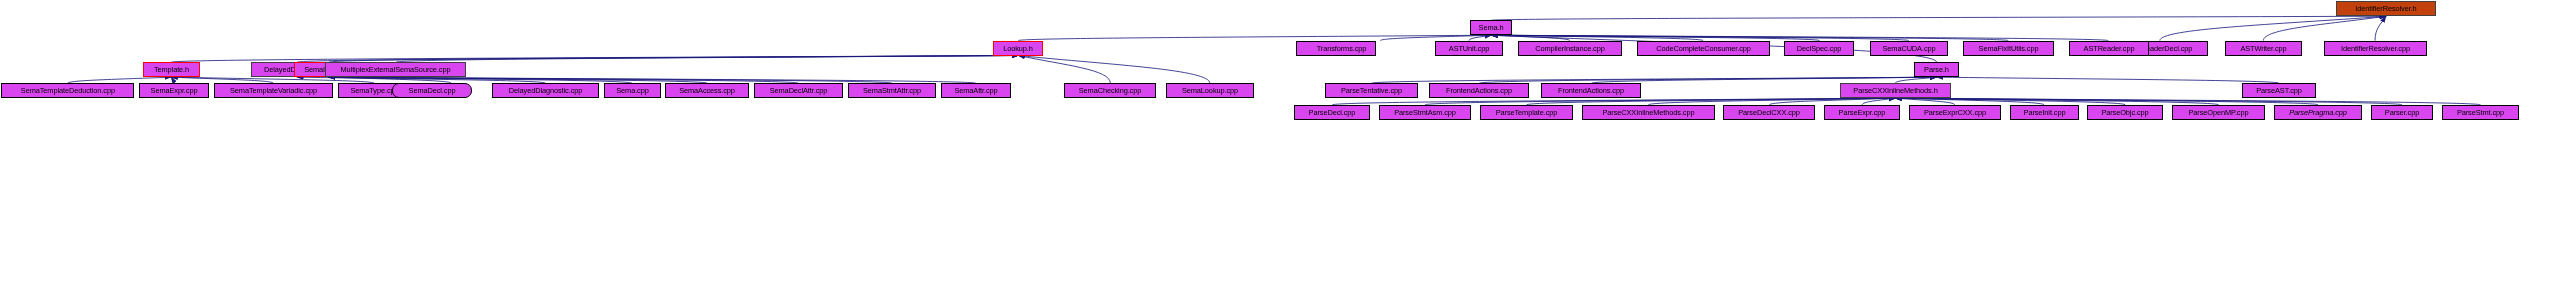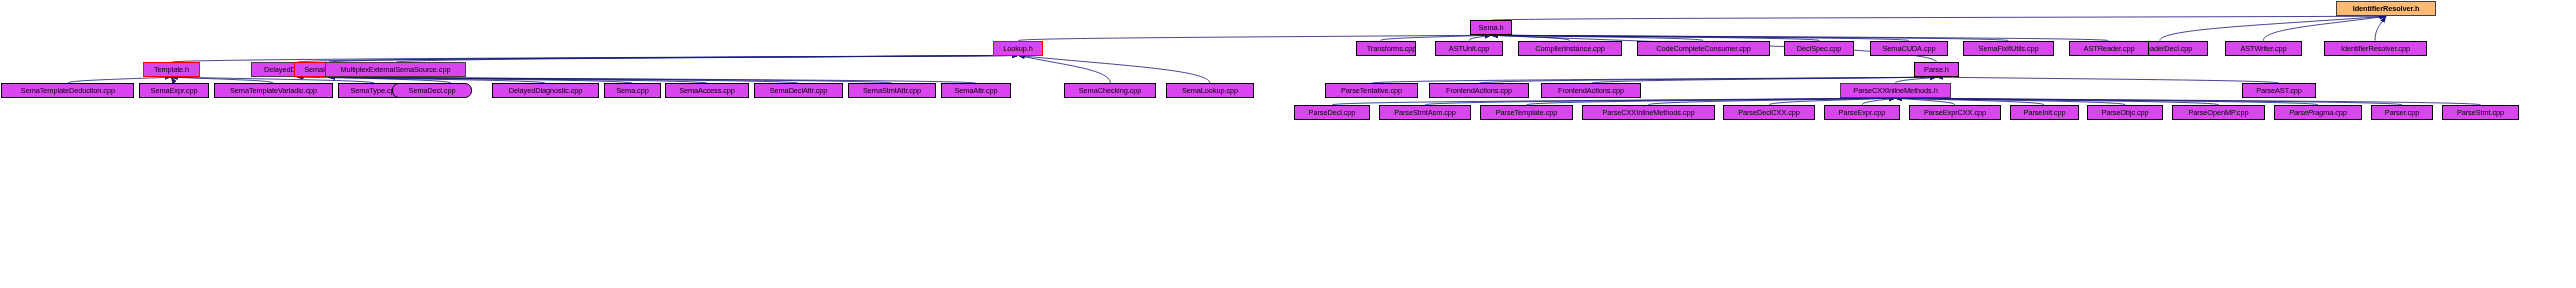--- a/index.html
+++ b/index.html
@@ -32,23 +32,22 @@
     background: #d946ef;
     border: 0.7px solid #000000;
     color: #000000;
     font-size: 7.4px;
     line-height: 1;
     white-space: nowrap;
     height: 15px;
     letter-spacing: -0.1px;
   }
   .node.root {
-    background: #fdba74;
+    background: #c2410c;
     border: 0.7px solid #404040;
-    font-weight: bold;
   }
   .node.hdr {
     border: 0.7px solid #ff0000;
   }
   .node.thick {
     border: 0.7px solid #404040;
     border-width: 1.4px 0.7px 1.4px 0.7px;
   }
   .node-label {
     display: block;
@@ -129,21 +128,21 @@
       </div>
       <div class="node" style="left: 2225px; top: 41px; width: 77px;">
         <span class="node-label">ASTWriter.cpp</span>
       </div>
       <div class="node" style="left: 1470px; top: 20px; width: 42px;">
         <span class="node-label">Sema.h</span>
       </div>
       <div class="node hdr" style="left: 993px; top: 41px; width: 50px;">
         <span class="node-label">Lookup.h</span>
       </div>
-      <div class="node" style="left: 1356px; top: 41px; width: 60px; padding-left: 11px;">
+      <div class="node" style="left: 1296px; top: 41px; width: 80px; padding-left: 11px;">
         <span class="node-label">Transforms.cpp</span>
       </div>
       <div class="node" style="left: 1435px; top: 41px; width: 68px;">
         <span class="node-label">ASTUnit.cpp</span>
       </div>
       <div class="node" style="left: 1518px; top: 41px; width: 104px;">
         <span class="node-label">CompilerInstance.cpp</span>
       </div>
       <div class="node" style="left: 1637px; top: 41px; width: 133px;">
         <span class="node-label">CodeCompleteConsumer.cpp</span>

